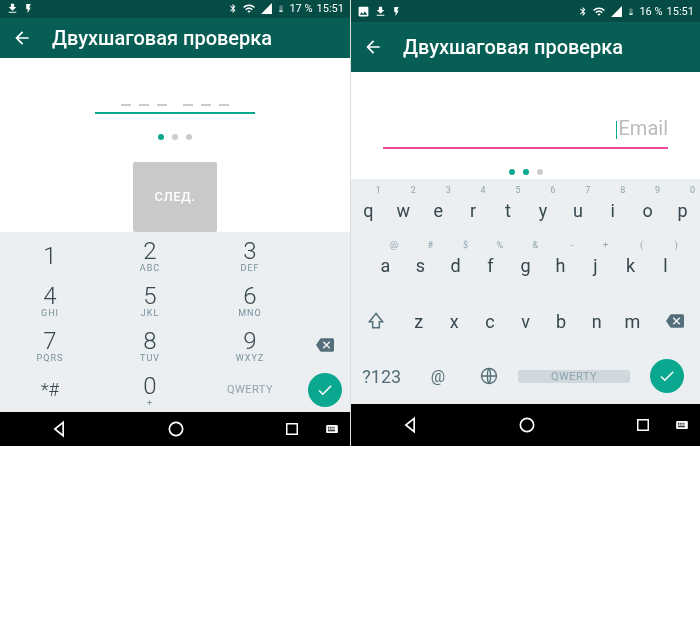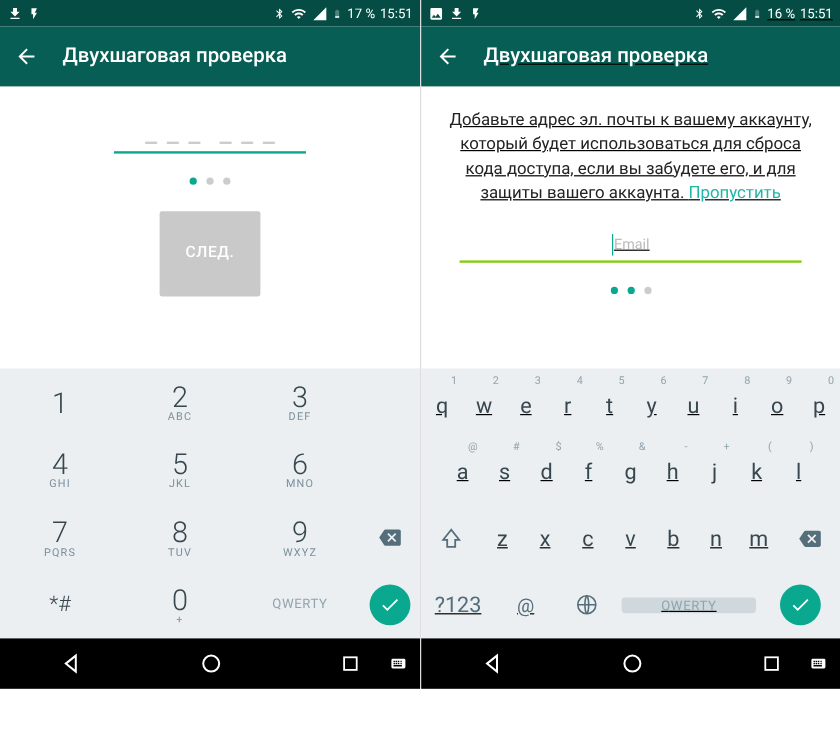--- a/index.html
+++ b/index.html
@@ -1,47 +1,47 @@
 <!DOCTYPE html>
 <html><head>
 <meta charset="utf-8">
 <style>
   * { margin: 0; padding: 0; box-sizing: border-box; font-family: Roboto, Arial, sans-serif; }
   body { background: #fff; width: 700px; height: 618px; display: flex; }
-  .screen { width: 350px; height: 574px; display: flex; flex-direction: column; background: #fff; position: relative; }
-  .screen + .screen { border-left: 1px solid #ddd; text-decoration: underline; }
+  .screen { width: 350px; height: 446px; display: flex; flex-direction: column; background: #fff; position: relative; }
+  .screen + .screen { border-left: 1px solid #ddd; }
 
   
   .status { height: 22px; background: #054d44; color: #fff; display: flex; align-items: center; padding: 0 6px; font-size: 11px; }
   .status .left { display: flex; gap: 4px; }
   .status .right { margin-left: auto; display: flex; align-items: center; gap: 4px; }
   .status svg { fill: #fff; }
 
   
   .appbar { height: 50px; background: #075e54; color: #fff; display: flex; align-items: center; padding: 0 12px; gap: 20px; }
-  .appbar .title { font-size: 17px; font-weight: 500; }
+  .appbar .title { font-size: 20px; font-weight: 500; }
   .appbar svg { fill: #fff; }
 
   
   .content { flex: 1; padding: 18px 22px 0; text-align: center; color: #222; font-size: 14px; line-height: 1.45; }
   .content .link { color: #1eb6a6; }
 
   
   .pin { margin: 28px auto 0; width: 160px; border-bottom: 2px solid #0aa88f; padding-bottom: 6px; letter-spacing: 2px; color: #bbb; font-size: 18px; display: flex; justify-content: center; gap: 16px; }
   .pin .grp { display: flex; gap: 8px; }
   .pin .slot { width: 10px; border-bottom: 2px solid #ccc; height: 0; }
 
   .dots { margin-top: 20px; display: flex; justify-content: center; gap: 8px; }
   .dot { width: 6px; height: 6px; border-radius: 50%; background: #ccc; }
   .dot.active { background: #0aa88f; }
 
   .nextbtn { margin: 22px auto 0; display: inline-block; background: #c9c9c9; color: #fff; font-size: 13px; font-weight: 500; padding: 26px 22px; border-radius: 2px; letter-spacing: 0.5px; }
 
   
-  .emailwrap { margin: 20px 10px 0; border-bottom: 2px solid #84cc16; padding: 4px 0; font-size: 12px; color: #bbb; position: relative; }
+  .emailwrap { margin: 20px 10px 0; border-bottom: 2px solid #ec4899; padding: 4px 0; font-size: 20px; color: #bbb; position: relative; text-align: right; }
   .emailwrap .cursor { display: inline-block; width: 1px; height: 18px; background: #0aa88f; vertical-align: middle; margin-right: 1px; }
 
   
   .kbd { background: #eceff1; height: 225px; display: flex; flex-direction: column; }
   .kbd .row { flex: 1; display: flex; }
   .kbd .key { flex: 1; display: flex; flex-direction: column; align-items: center; justify-content: center; color: #37474f; position: relative; }
   .kbd .key .num { font-size: 24px; font-weight: 300; }
   .kbd .key .letters { font-size: 9px; color: #78909c; letter-spacing: 1px; margin-top: -2px; }
   .kbd .key.half { flex: 0.5; }
   .kbd .done { background: #0aa88f; width: 34px; height: 34px; border-radius: 50%; display: flex; align-items: center; justify-content: center; }
@@ -246,21 +246,20 @@
   </div>
 
   <div class="appbar">
     <svg width="20" height="20" viewBox="0 0 24 24">
         <path d="M20 11H7.83l5.59-5.59L12 4l-8 8 8 8 1.41-1.41L7.83 13H20v-2z"></path>
       </svg>
     <div class="title">Двухшаговая проверка</div>
   </div>
 
   <div class="content">
-    <div><span>Добавьте адрес эл. почты к вашему аккаунту, который будет использоваться для сброса кода доступа, если вы забудете его, и для защиты вашего аккаунта. </span><span class="link">Пропустить</span></div>
     <div class="emailwrap">
       <span class="cursor"></span><span>Email</span>
     </div>
     <div class="dots">
       <span class="dot active"></span>
       <span class="dot active"></span>
       <span class="dot"></span>
     </div>
   </div>
 

